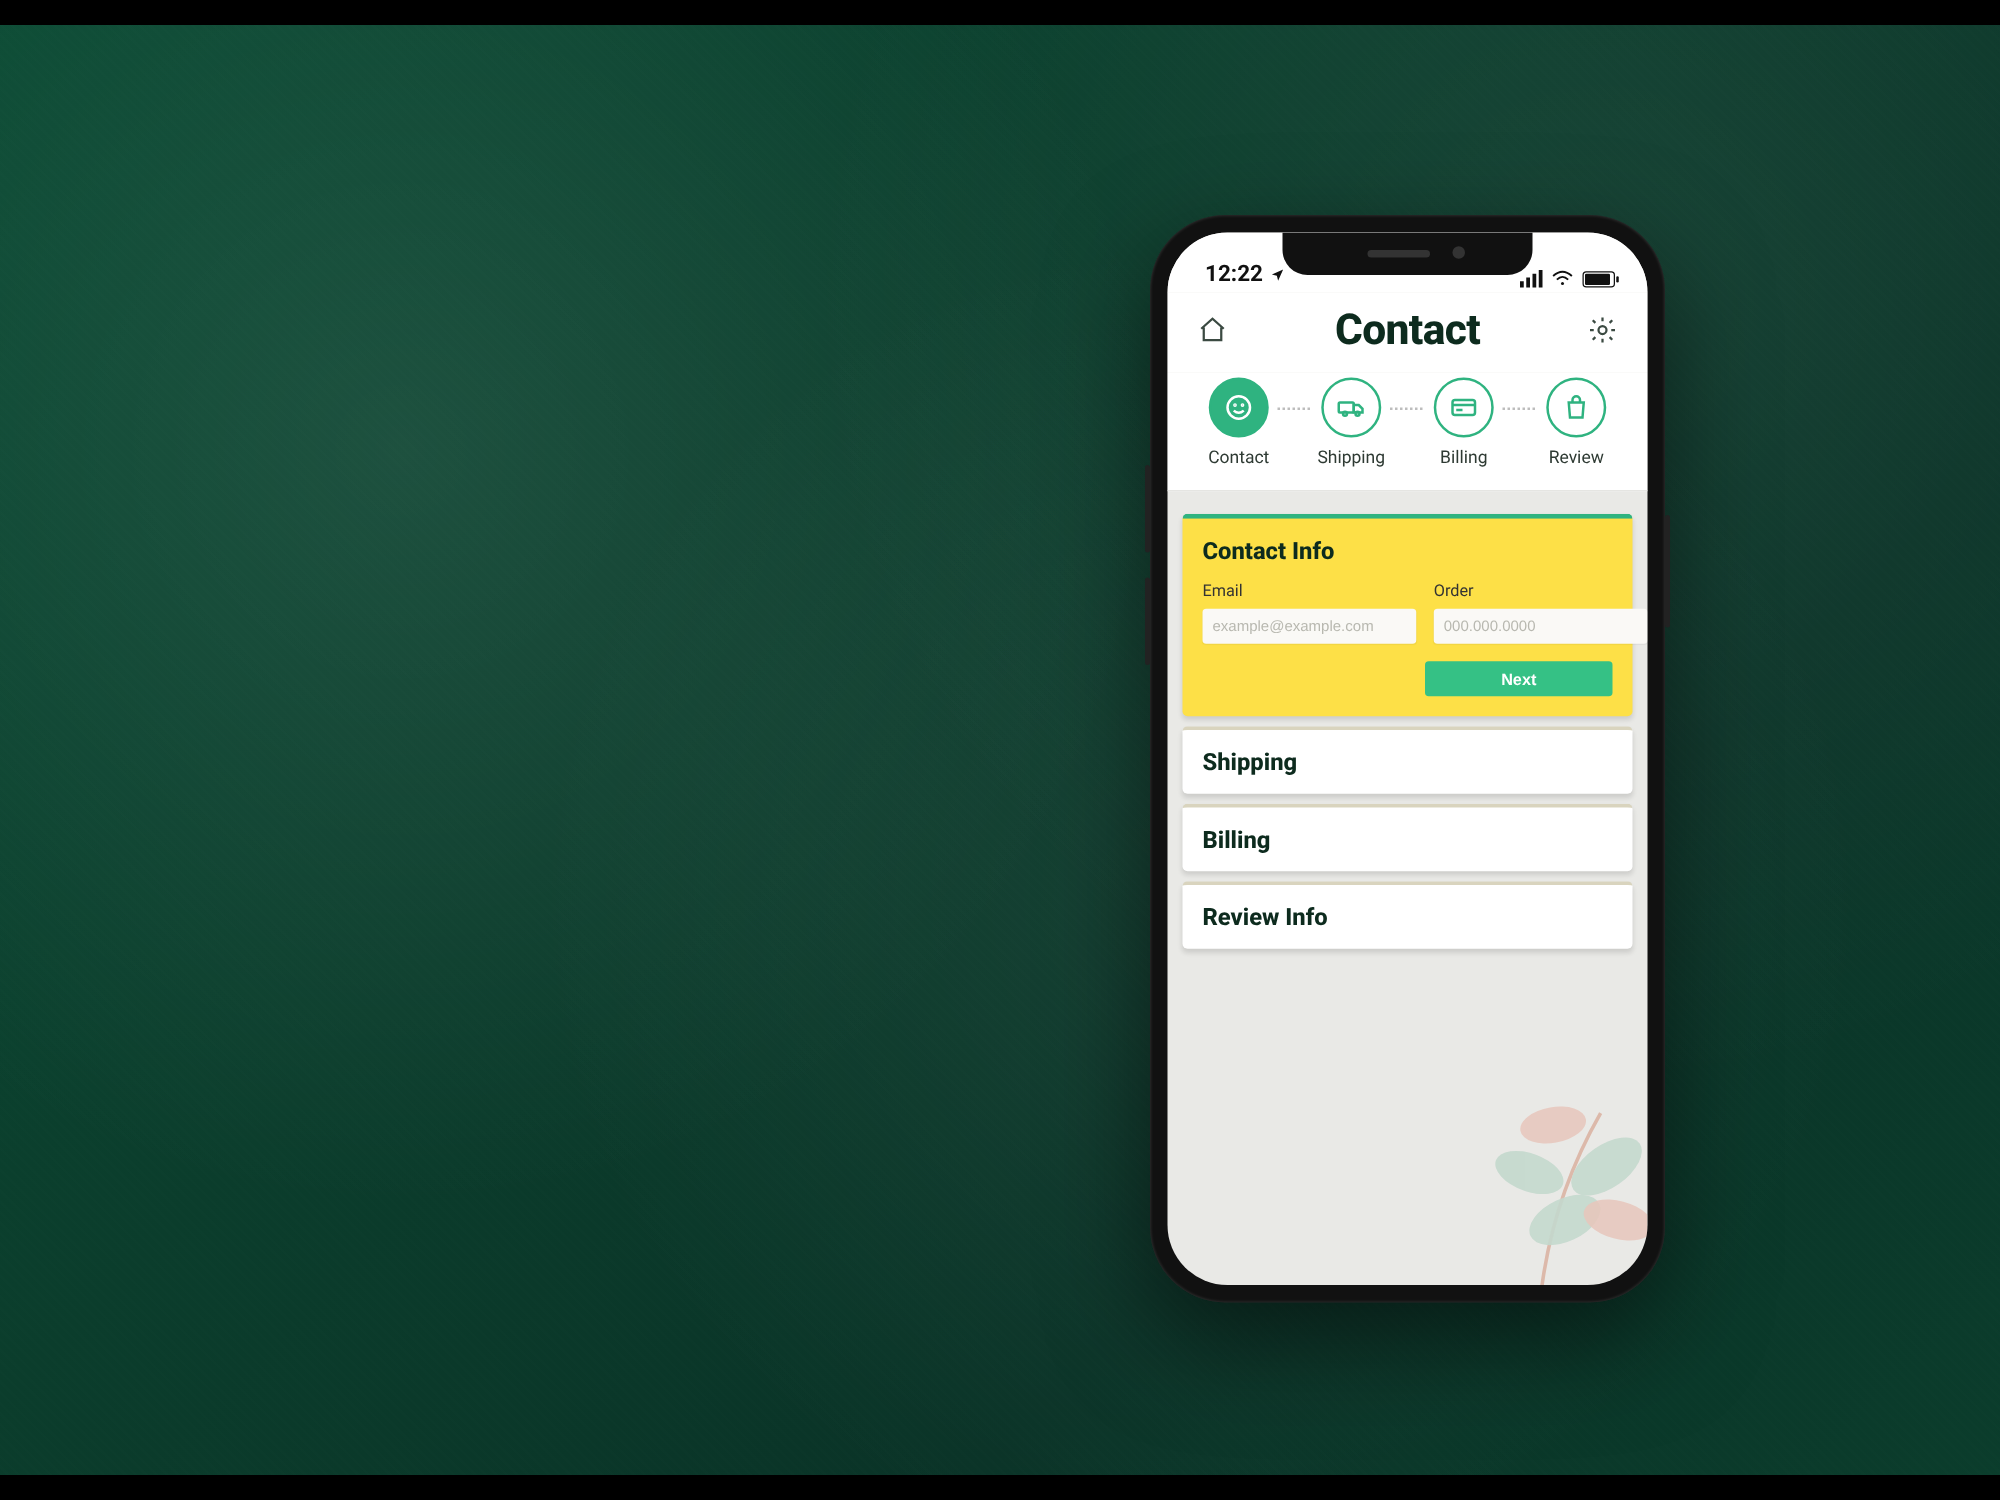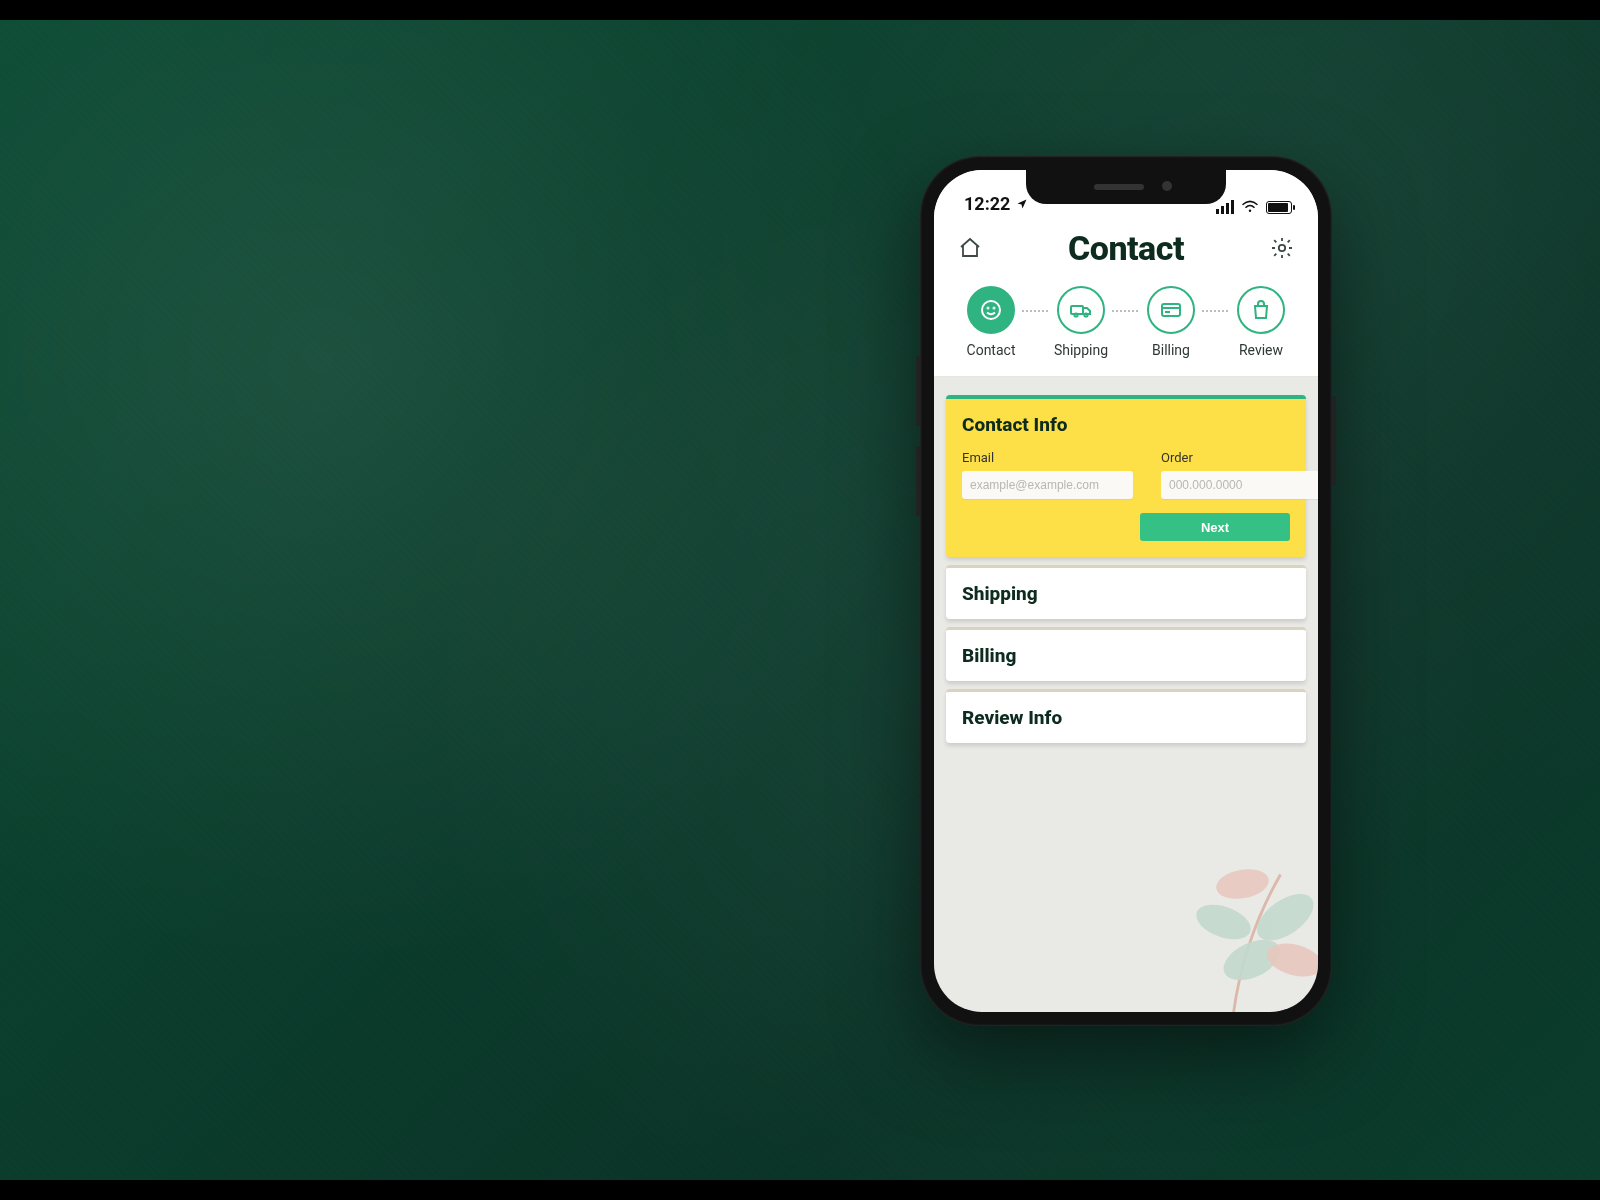--- a/index.html
+++ b/index.html
@@ -31,21 +31,21 @@
     bottom: 205px;
     color: #fff;
   }
   .hero h1 { font-size: 72px; font-weight: 800; letter-spacing: -1px; }
   .hero p { font-size: 34px; font-weight: 400; color: #d8e5de; margin-top: 6px; text-align: right; }
 
   
   .phone {
     position: absolute;
     left: 920px;
-    top: 156px;
+    top: 172px;
     width: 412px;
     height: 870px;
     border-radius: 60px;
     background: #111;
     padding: 14px;
     box-shadow: 0 30px 80px rgba(0,0,0,0.5), inset 0 0 3px rgba(255,255,255,0.2);
   }
   .phone::before, .phone::after{
     content:""; position:absolute; background:#222; border-radius:3px;
   }
@@ -128,21 +128,21 @@
   
   .content{ flex:1; padding:10px 8px; overflow:hidden; position:relative;}
   .card{
     background:#fde047; border-radius:4px; margin:8px 4px;
     box-shadow: 0 3px 4px rgba(0,0,0,0.12);
     border-top:3px solid #d9d4be;
   }
   .card.active{ border-top:4px solid #2fb380; }
   .card-head{ padding:14px 16px; font-size:19px; font-weight:800; color:#0d2b1e;}
   .card-body{ padding:0 16px 16px 16px;}
-  .row{ display:flex; gap:28px;}
+  .row{ display:flex; gap:14px;}
   .field{ flex:1; display:flex; flex-direction:column; gap:6px;}
   .field label{ font-size:13px; color:#333;}
   .field input{
     height:28px; border:none; background:#faf9f6; border-radius:3px;
     padding:0 8px; font-size:12px; color:#666;
     box-shadow: 0 1px 1px rgba(0,0,0,0.05);
   }
   .field input::placeholder{ color:#b8b8b0;}
   .next-btn{
     margin-top:14px; margin-left:auto; display:block;

